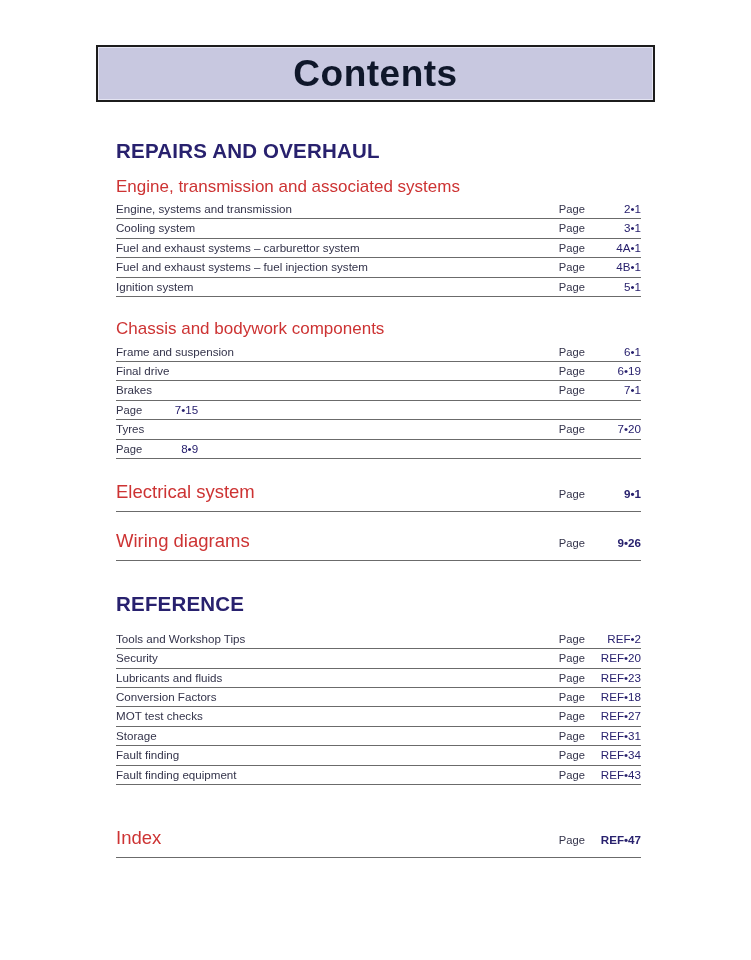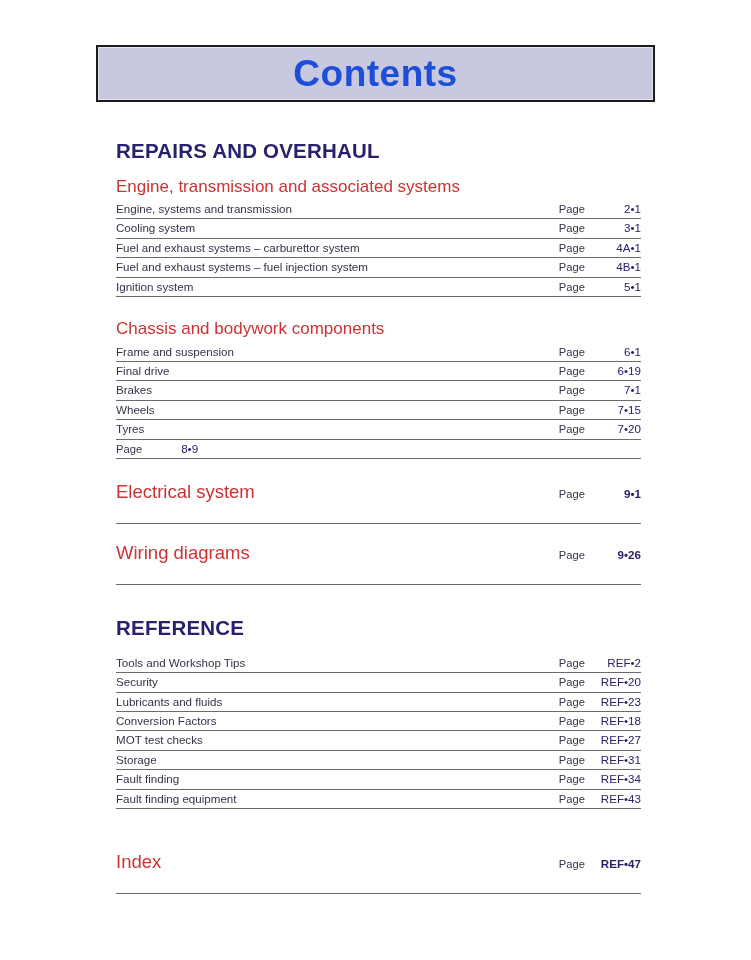--- a/index.html
+++ b/index.html
@@ -32,21 +32,21 @@
     background: #c8c8e0;
     border: 2px solid #1c1c1c;
     box-shadow: inset 0 0 0 1px #e4e4f2;
     display: flex;
     align-items: center;
     justify-content: center;
   }
   .title-banner .title-text {
     font-size: 37px;
     font-weight: bold;
-    color: #1d4ed8;
+    color: #0f172a;
     letter-spacing: 0.5px;
     line-height: 1;
   }
 
   
   .content {
     position: absolute;
     left: 116px;
     top: 140px;
     width: 525px;
@@ -113,21 +113,21 @@
     color: #28216e;
     line-height: 17px;
     text-align: right;
   }
 
   
   .row-head {
     display: flex;
     align-items: baseline;
     border-bottom: 1.6px solid #6b6b6b;
-    padding-bottom: 20px;
+    padding-bottom: 8px;
     margin-bottom: 0;
   }
   .row-head .label {
     flex: 1 1 auto;
     font-size: 18.5px;
     color: #cd3333;
     line-height: 1.2;
     white-space: nowrap;
   }
   .row-head .page-word {
@@ -214,21 +214,20 @@
           <span class="label">Final drive</span>
           <span class="page-word">Page</span>
           <span class="page-ref">6•19</span>
         </div>
         <div class="row">
           <span class="label">Brakes</span>
           <span class="page-word">Page</span>
           <span class="page-ref">7•1</span>
         </div>
         <div class="row">
-          <span class="label">Wheels</span>
           <span class="page-word">Page</span>
           <span class="page-ref">7•15</span>
         </div>
         <div class="row">
           <span class="label">Tyres</span>
           <span class="page-word">Page</span>
           <span class="page-ref">7•20</span>
         </div>
         <div class="row">
           <span class="page-word">Page</span>

